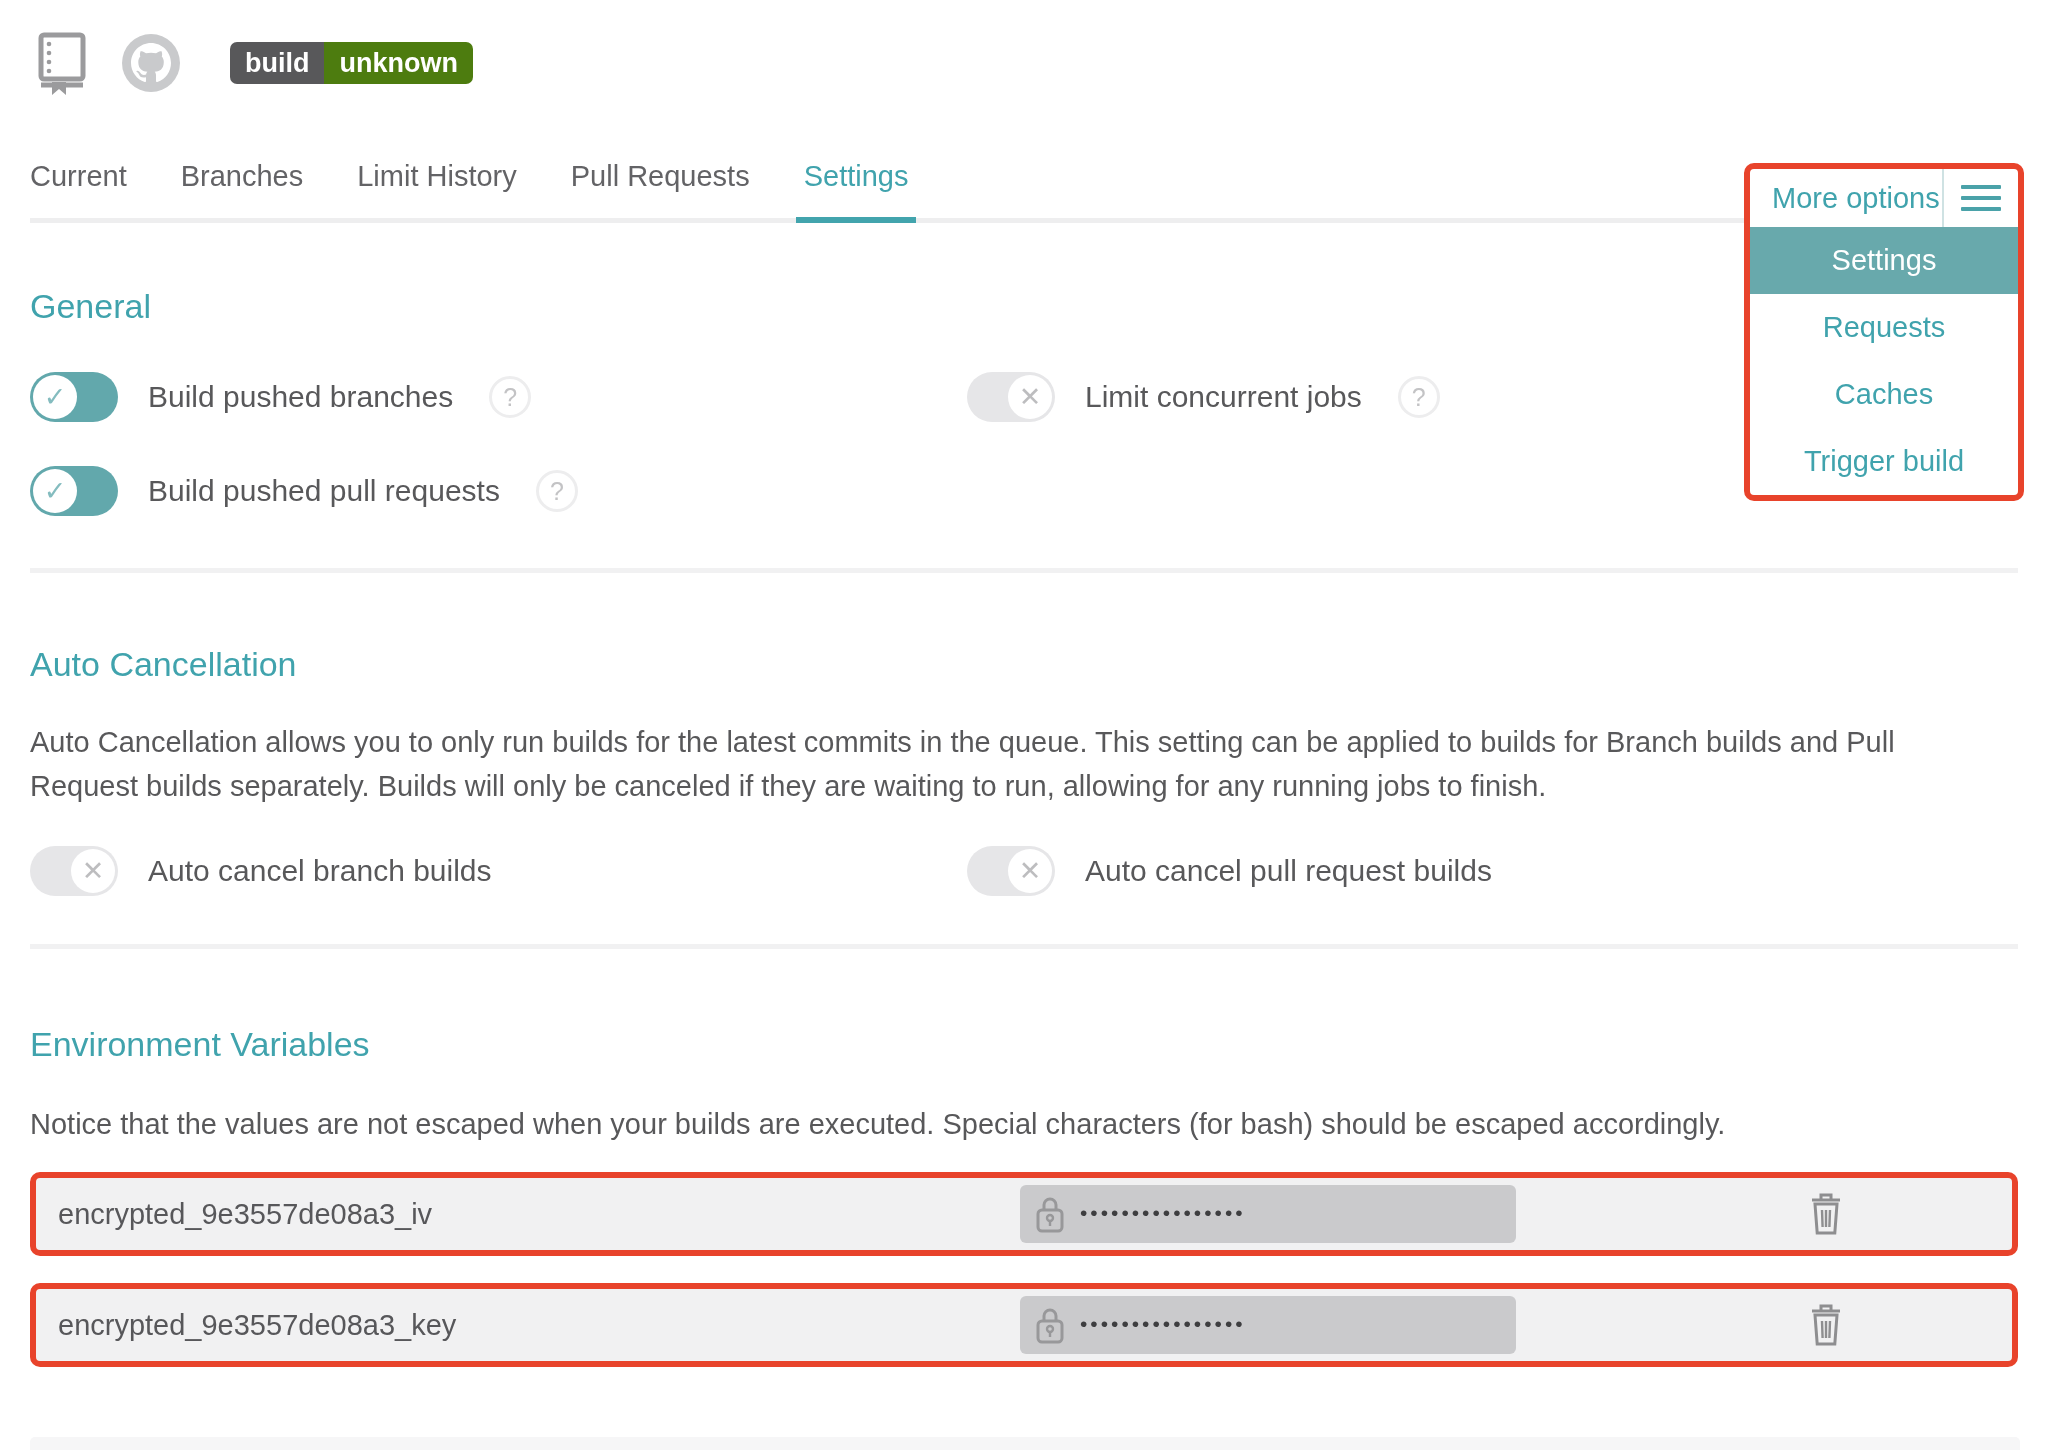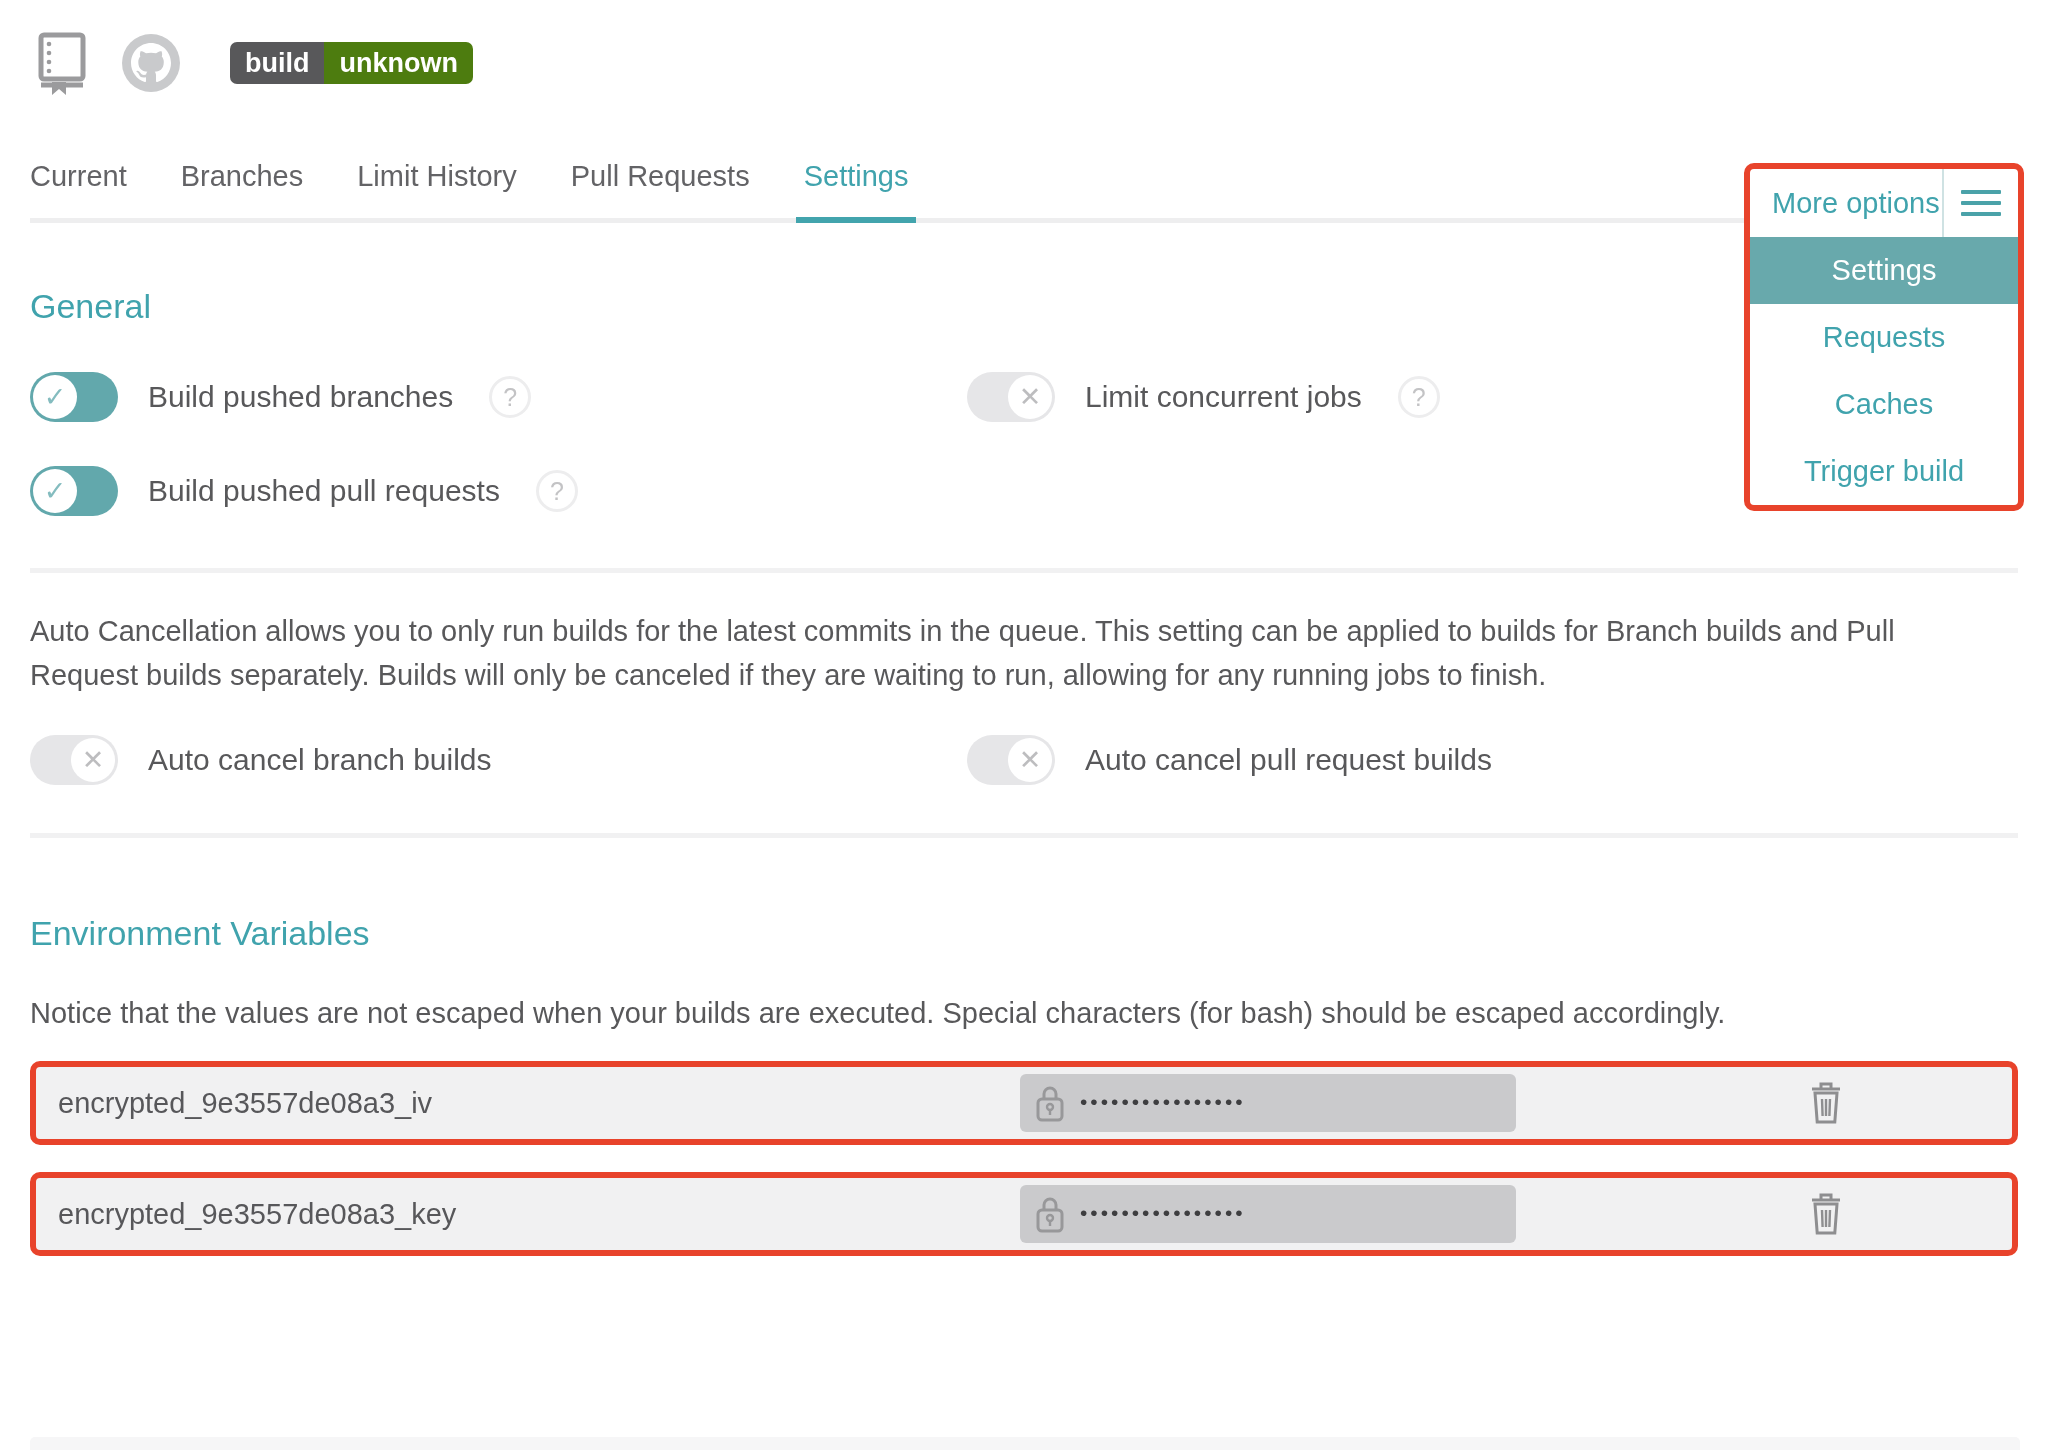--- a/index.html
+++ b/index.html
@@ -17,21 +17,21 @@
   .badge .b-right { background:#4d7c0f; display:flex; align-items:center; padding:5px 15px; }
 
   
   .tabbar { display:flex; gap:54px; margin-top:56px; padding-bottom:25px; border-bottom:5px solid #eeeeef; }
   .tab { font-size:29px; color:#636366; position:relative; cursor:pointer; }
   .tab.active { color:#40a3ad; }
   .tab.active::after { content:""; position:absolute; left:-8px; right:-8px; bottom:-30px; height:6px; background:#42a4ad; }
 
   
   .more-options { position:absolute; left:1744px; top:163px; width:280px; background:#fff; border:6px solid #e8432b; border-radius:10px; z-index:5; }
-  .mo-header { display:flex; align-items:stretch; height:68px; }
+  .mo-header { display:flex; align-items:stretch; height:58px; }
   .mo-label { flex:1; display:flex; align-items:center; padding-left:22px; color:#40a3ad; font-size:29px; }
   .mo-burger { width:76px; border-left:2px solid #cfe2e3; display:flex; flex-direction:column; align-items:center; justify-content:center; gap:7px; cursor:pointer; }
   .mo-burger span { width:40px; height:4px; background:#4aa2a9; border-radius:1px; }
   .mo-item { height:67px; display:flex; align-items:center; justify-content:center; font-size:29px; color:#40a3ad; cursor:pointer; }
   .mo-item.active { background:#68a9ac; color:#ffffff; }
 
   
   .section-heading { font-size:34px; color:#40a3ad; font-weight:400; }
   .heading-general { margin-top:50px; }
   .divider { height:5px; background:#f1f1f2; margin-top:0; }
@@ -117,20 +117,21 @@
           <span class="knob">✓</span>
         </span>
         <span class="toggle-label">Build pushed pull requests</span>
         <span class="help-circle">?</span>
       </div>
       <div></div>
     </div>
 
     <div class="divider" style="margin-top:52px;"></div>
 
+    <h2 class="section-heading" style="margin-top:72px;">Auto Cancellation</h2>
     <p class="para" style="margin-top:36px;">Auto Cancellation allows you to only run builds for the latest commits in the queue. This setting can be applied to builds for Branch builds and Pull Request builds separately. Builds will only be canceled if they are waiting to run, allowing for any running jobs to finish.</p>
 
     <div class="toggle-grid" style="margin-top:38px;">
       <div class="toggle-row">
         <span class="toggle off">
           <span class="knob">✕</span>
         </span>
         <span class="toggle-label">Auto cancel branch builds</span>
       </div>
       <div class="toggle-row">

